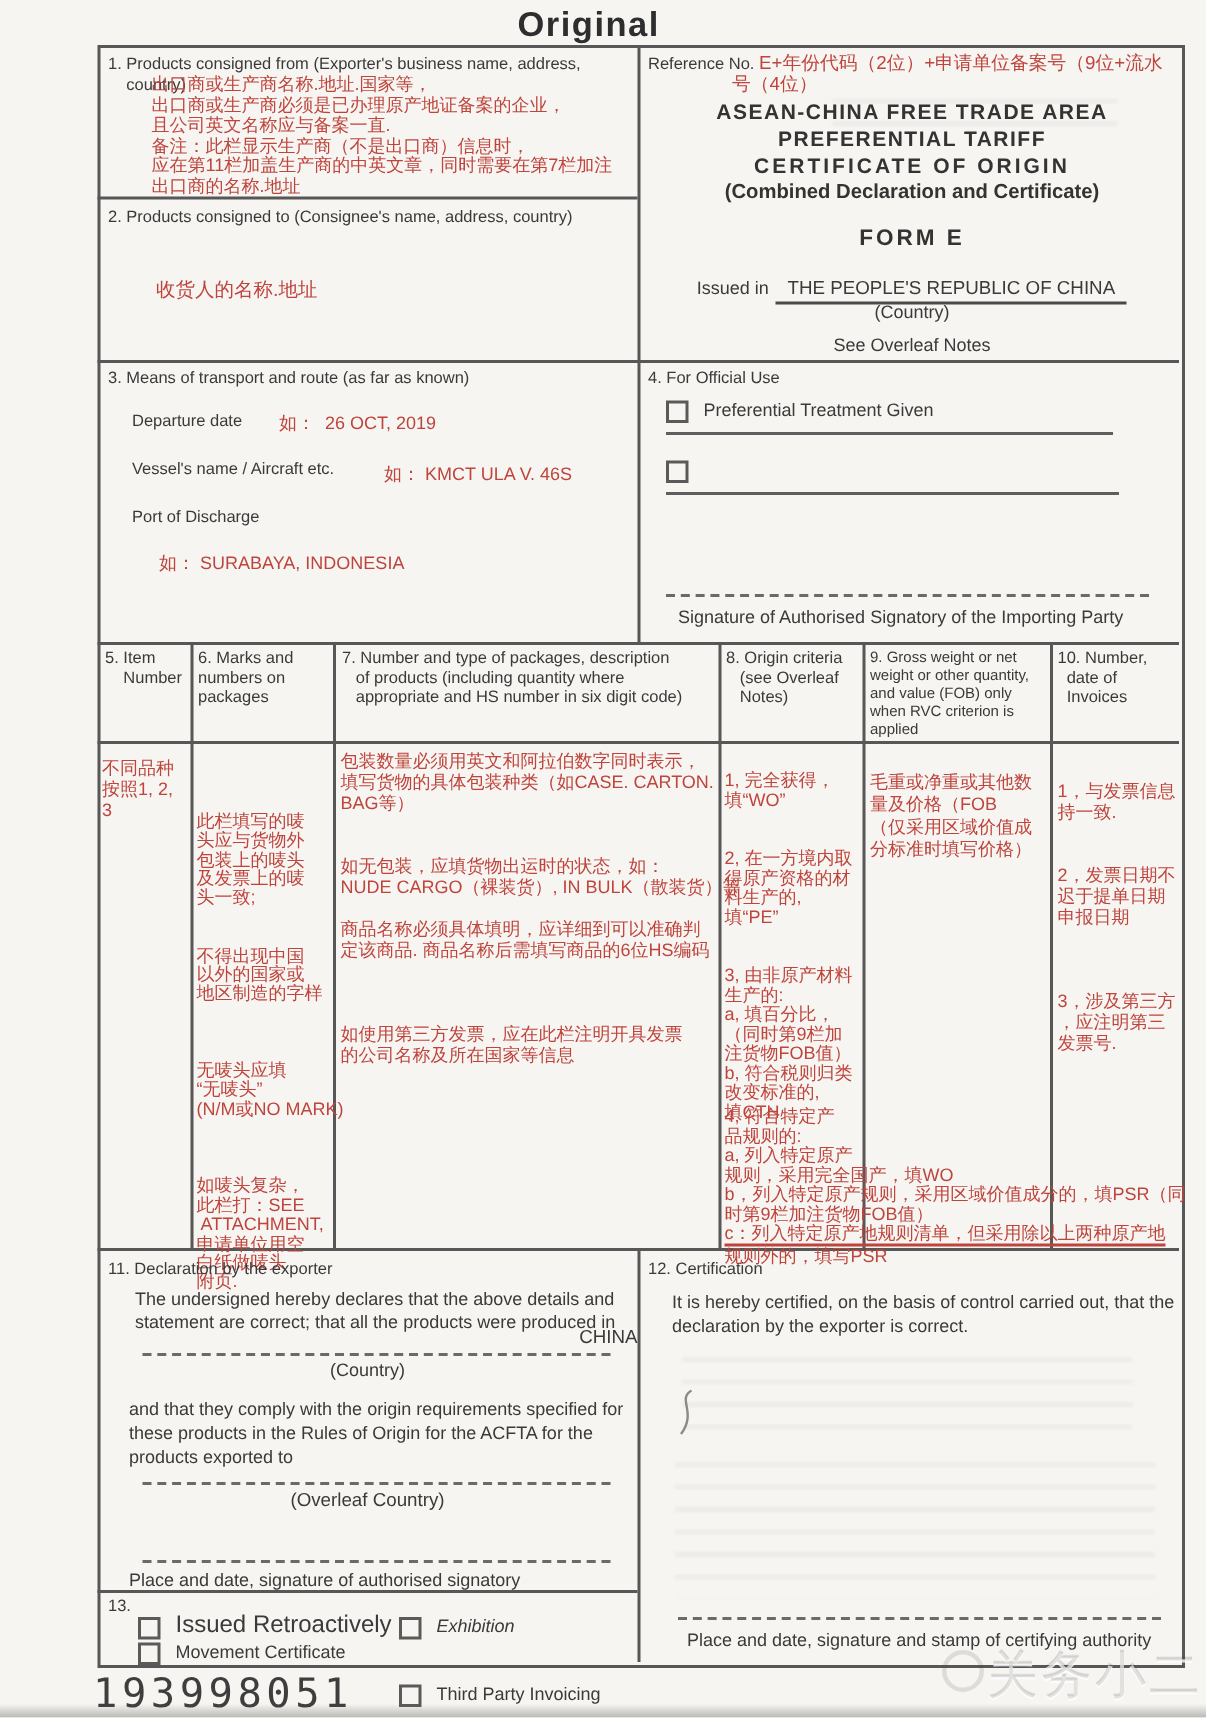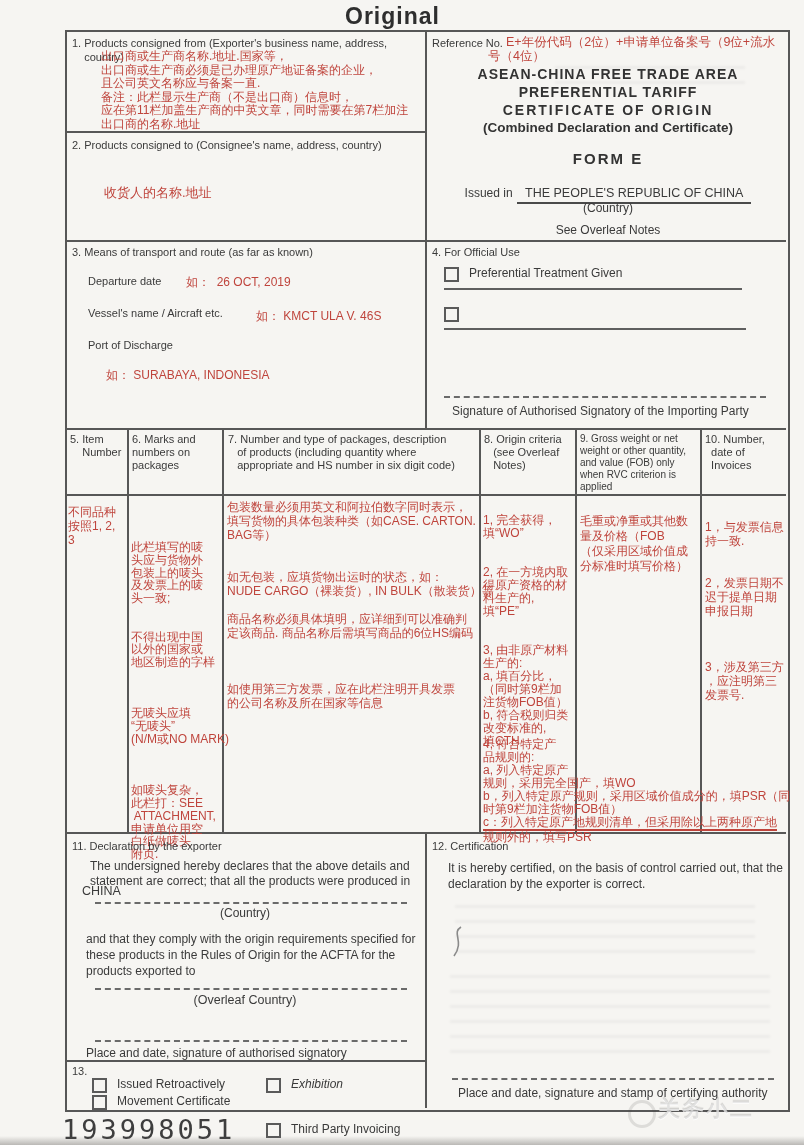--- a/index.html
+++ b/index.html
@@ -26,21 +26,21 @@
   .ttl{font-weight:bold;font-size:14px;letter-spacing:1px;color:#333;text-align:center;width:366px;}
   .cb{display:inline-block;width:11px;height:11px;border:2px solid #5a5a5a;background:transparent;flex:none;margin-top:1px;}
   .opt{display:flex;align-items:flex-start;gap:10px;border-bottom:2px solid #5f5f5f;padding-bottom:6px;}
   .opt13{display:flex;align-items:flex-start;gap:10px;}
   .dash{position:absolute;border-top:2px dashed #6a6a6a;}
   .underline-c{display:inline-block;border-bottom:2px solid #4a4a4a;padding:0 8px 2px 8px;}
   .redu{border-bottom:2px solid var(--red);}
   .ghost{position:absolute;opacity:.5;filter:blur(1px);
     background:repeating-linear-gradient(180deg,rgba(90,90,90,.12) 0 3px,transparent 3px 15px);}
   .serial{font-family:"DejaVu Sans Mono",monospace;font-size:27px;letter-spacing:3px;color:#3e3e3e;}
-  .wm{font-size:22px;font-weight:bold;color:rgba(70,70,70,.14);
+  .wm{font-size:34px;font-weight:normal;color:rgba(70,70,70,.14);
     text-shadow:0 1px 0 rgba(255,255,255,.8),0 -1px 0 rgba(0,0,0,.05);letter-spacing:2px;}
   .wm-circle{position:absolute;width:22px;height:22px;border:3px solid rgba(70,70,70,.14);border-radius:50%;}
   .scanedge{position:absolute;left:0;right:0;bottom:0;height:9px;
     background:linear-gradient(180deg,transparent,rgba(95,93,90,.4));}
 </style>
 </head>
 <body>
 
 <div class="page">
 
@@ -213,21 +213,21 @@
 
 
 
 3，涉及第三方
 ，应注明第三
 发票号.</div>
 
   <div class="abs en" style="left:72px;top:839px;">11. Declaration by the exporter</div>
   <div class="abs pre en" style="left:90px;top:859px;font-size:12px;line-height:15px;">The undersigned hereby declares that the above details and
 statement are correct; that all the products were produced in</div>
-  <div class="abs en" style="left:65px;top:884px;width:360px;text-align:left;font-size:12.5px;padding-left:17px;">CHINA</div>
+  <div class="abs en" style="left:65px;top:884px;width:360px;text-align:right;font-size:12.5px;">CHINA</div>
   <div class="dash" style="left:95px;top:902px;width:312px;"></div>
   <div class="abs en" style="left:65px;top:906px;width:360px;text-align:center;font-size:12px;">(Country)</div>
   <div class="abs pre en" style="left:86px;top:931px;font-size:12px;line-height:16px;">and that they comply with the origin requirements specified for
 these products in the Rules of Origin for the ACFTA for the
 products exported to</div>
   <div class="dash" style="left:95px;top:988px;width:312px;"></div>
   <div class="abs en" style="left:65px;top:993px;width:360px;text-align:center;font-size:12.5px;">(Overleaf Country)</div>
   <div class="dash" style="left:95px;top:1040px;width:312px;"></div>
   <div class="abs en" style="left:86px;top:1046px;font-size:12px;">Place and date, signature of authorised signatory</div>
 
@@ -239,21 +239,21 @@
   <div class="ghost" style="left:555px;top:66px;width:190px;height:20px;"></div>
   <svg class="abs" style="left:448px;top:925px;" width="20" height="34">
     <path d="M13 2 C 3 8, 17 16, 6 31" stroke="#8a8a8a" stroke-width="1.6" fill="none"></path>
   </svg>
   <div class="dash" style="left:452px;top:1078px;width:322px;"></div>
   <div class="abs en" style="left:458px;top:1086px;font-size:12px;">Place and date, signature and stamp of certifying authority</div>
 
   <div class="abs en" style="left:72px;top:1064px;">13.</div>
   <div class="abs opt13" style="left:92px;top:1077px;">
     <span class="cb"></span>
-    <span class="en" style="font-size:12px;text-align:right;">Issued Retroactively</span>
+    <span class="en" style="font-size:16px;text-align:right;">Issued Retroactively</span>
   </div>
   <div class="abs opt13" style="left:266px;top:1077px;font-style:italic;">
     <span class="cb"></span>
     <span class="en" style="font-size:12px;">Exhibition</span>
   </div>
   <div class="abs opt13" style="left:92px;top:1094px;">
     <span class="cb"></span>
     <span class="en" style="font-size:12px;">Movement Certificate</span>
   </div>
   <div class="abs opt13" style="left:266px;top:1094px;margin-top:28px;">

